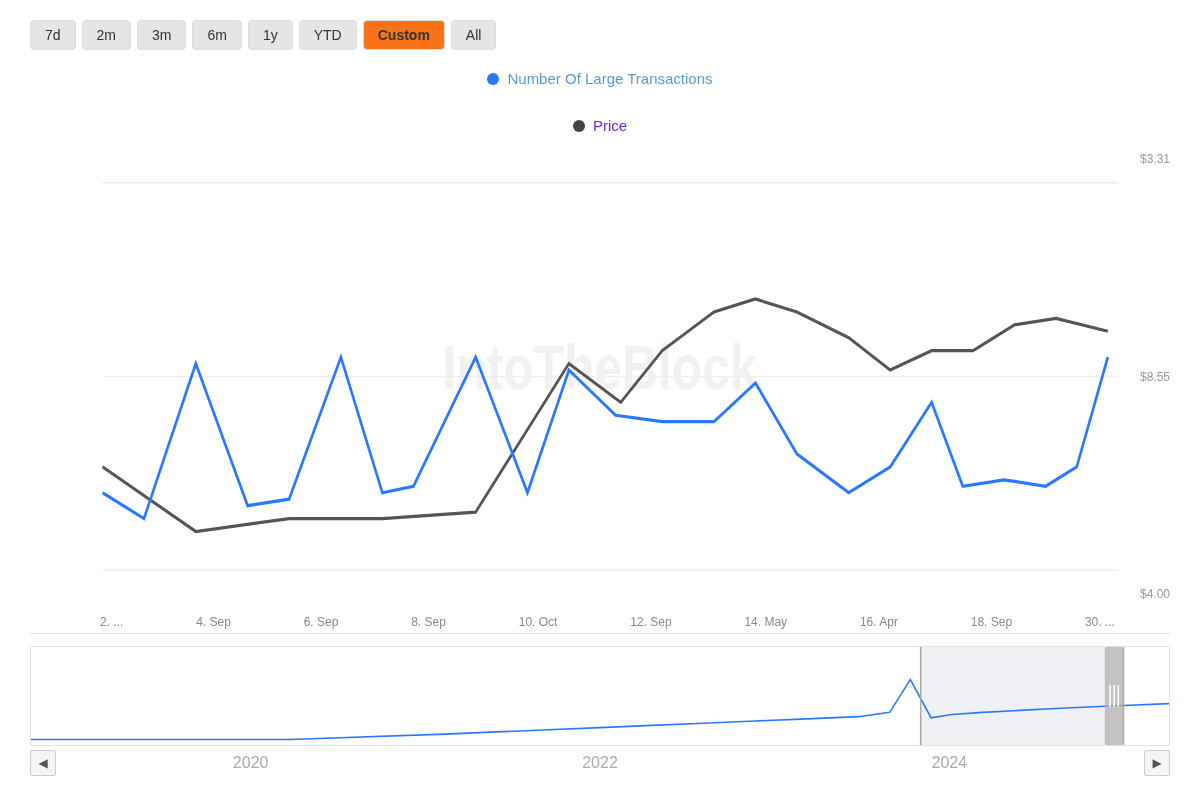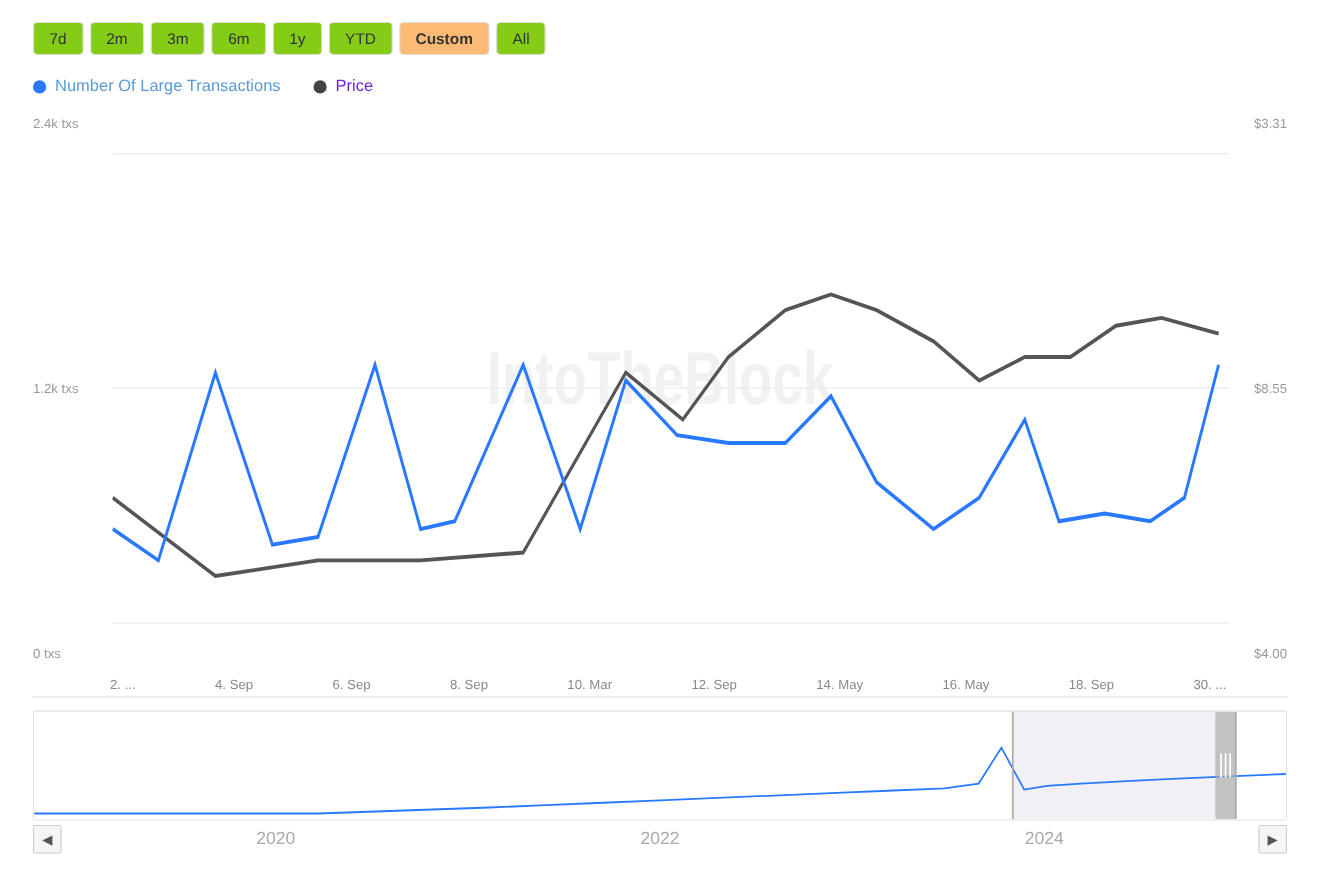--- a/index.html
+++ b/index.html
@@ -21,33 +21,34 @@
     .time-buttons {
       display: flex;
       gap: 6px;
       margin-bottom: 20px;
       flex-wrap: wrap;
     }
     .time-btn {
       padding: 6px 14px;
       border: 1px solid #ddd;
       border-radius: 4px;
-      background: #84cc16;
+      background: #e5e5e5;
       cursor: pointer;
       font-size: 14px;
       color: #333;
     }
-    .time-btn.active { background: #fdba74; font-weight: 600; }
+    .time-btn.active { background: #f97316; font-weight: 600; }
 
     
     .legend {
       display: flex;
       gap: 30px;
       margin-bottom: 10px;
       align-items: center;
+      flex-direction: column;
     }
     .legend-item {
       display: flex;
       align-items: center;
       gap: 8px;
       font-size: 15px;
     }
     .legend-dot {
       width: 12px;
       height: 12px;
@@ -179,25 +180,20 @@
     </div>
     <div class="legend-item">
       <div class="legend-dot dark"></div>
       <span class="legend-label dark">Price</span>
     </div>
   </div>
 
   <div class="main-chart-container">
     <div class="chart-inner">
 
-      <div class="y-axis-left">
-        <span class="y-label">2.4k txs</span>
-        <span class="y-label">1.2k txs</span>
-        <span class="y-label">0 txs</span>
-      </div>
 
       <div class="y-axis-right">
         <span class="y-label">$3.31</span>
         <span class="y-label">$8.55</span>
         <span class="y-label">$4.00</span>
       </div>
 
       <svg class="chart-svg" viewBox="0 0 1100 360" preserveAspectRatio="none" style="position:absolute;left:0;top:0;width:100%;height:100%;">
 
         <text x="550" y="190" text-anchor="middle" font-size="48" fill="rgba(180,180,180,0.18)" font-weight="700" font-family="sans-serif">IntoTheBlock</text>
@@ -254,24 +250,24 @@
             1040,165
           "></polyline>
       </svg>
     </div>
 
     <div class="x-axis">
       <span class="x-label">2. ...</span>
       <span class="x-label">4. Sep</span>
       <span class="x-label">6. Sep</span>
       <span class="x-label">8. Sep</span>
-      <span class="x-label">10. Mar</span>
+      <span class="x-label">10. Oct</span>
       <span class="x-label">12. Sep</span>
       <span class="x-label">14. May</span>
-      <span class="x-label">16. May</span>
+      <span class="x-label">16. Apr</span>
       <span class="x-label">18. Sep</span>
       <span class="x-label">30. ...</span>
     </div>
   </div>
 
   <div style="margin-top: 8px;">
     <div class="mini-chart">
       <svg class="mini-chart-svg" viewBox="0 0 1100 90" preserveAspectRatio="none">
 
         <rect x="0" y="0" width="1100" height="90" fill="white"></rect>

